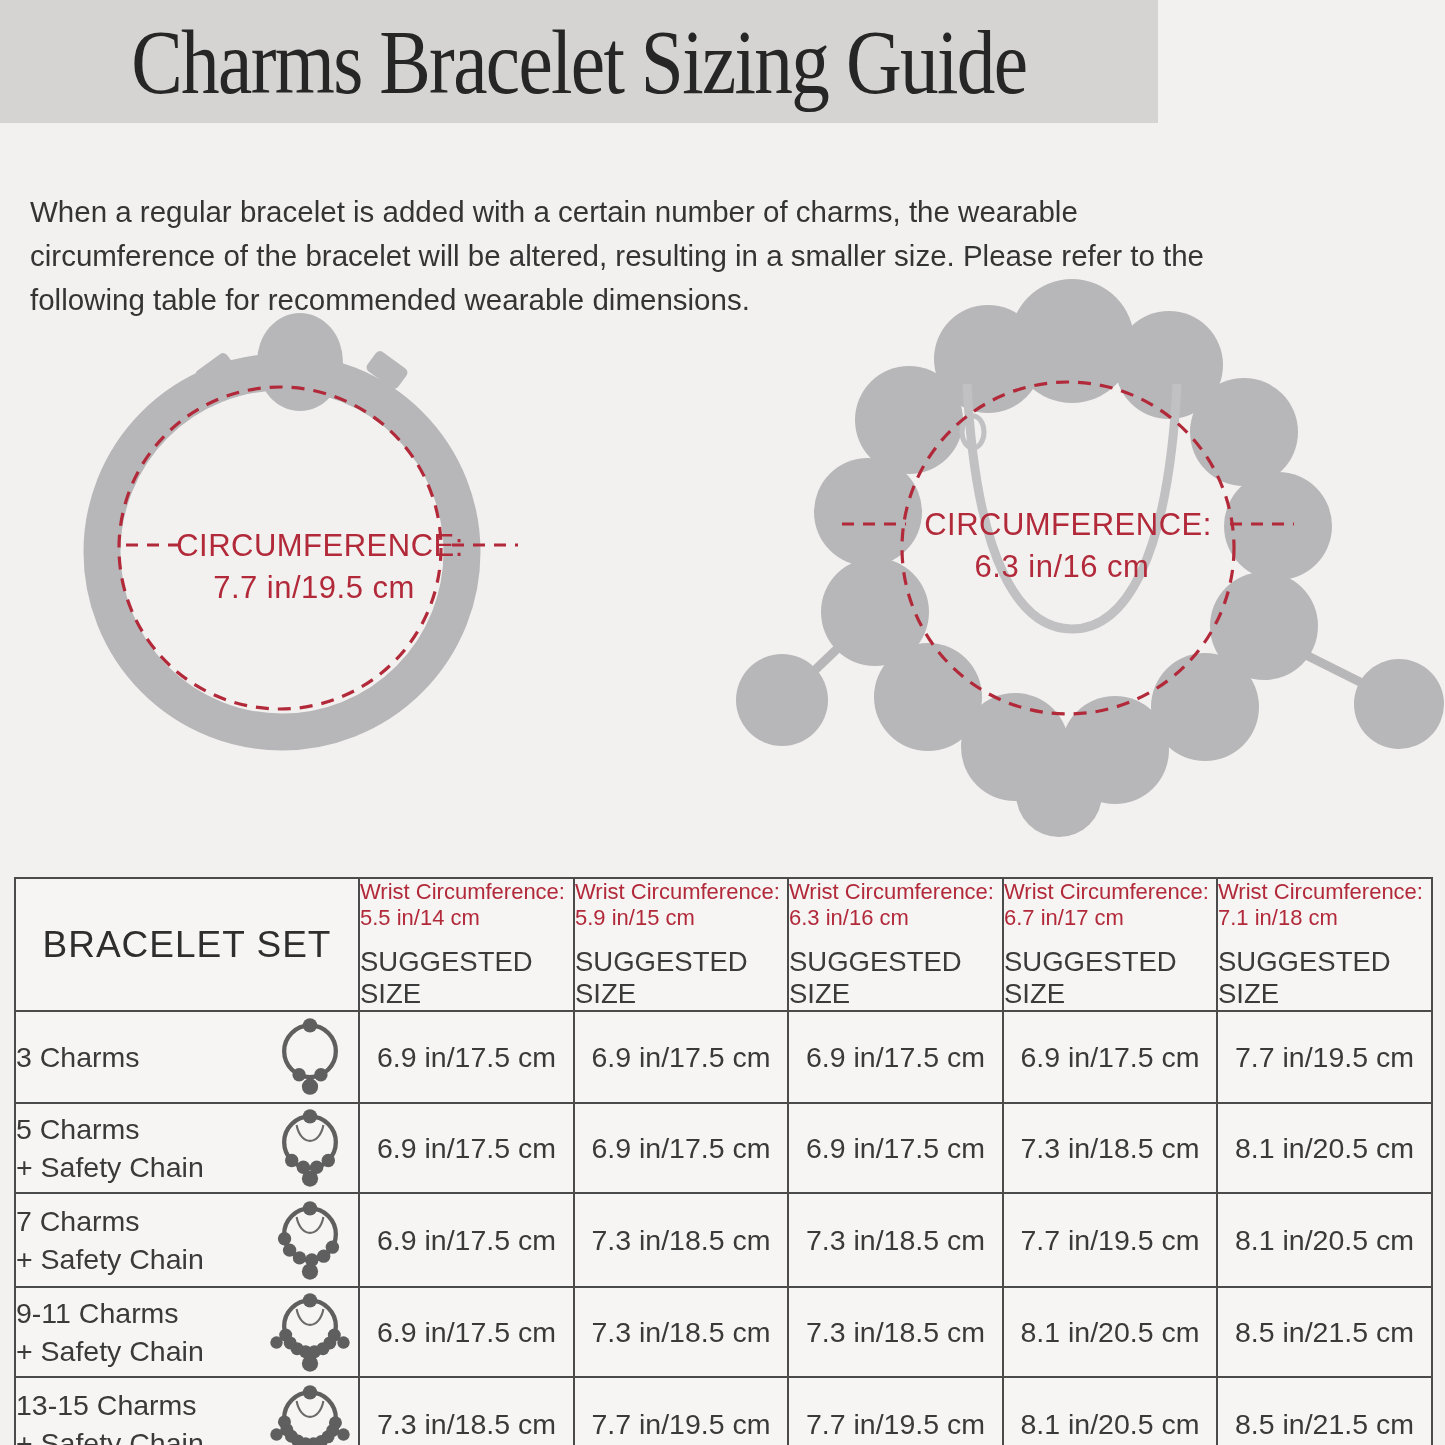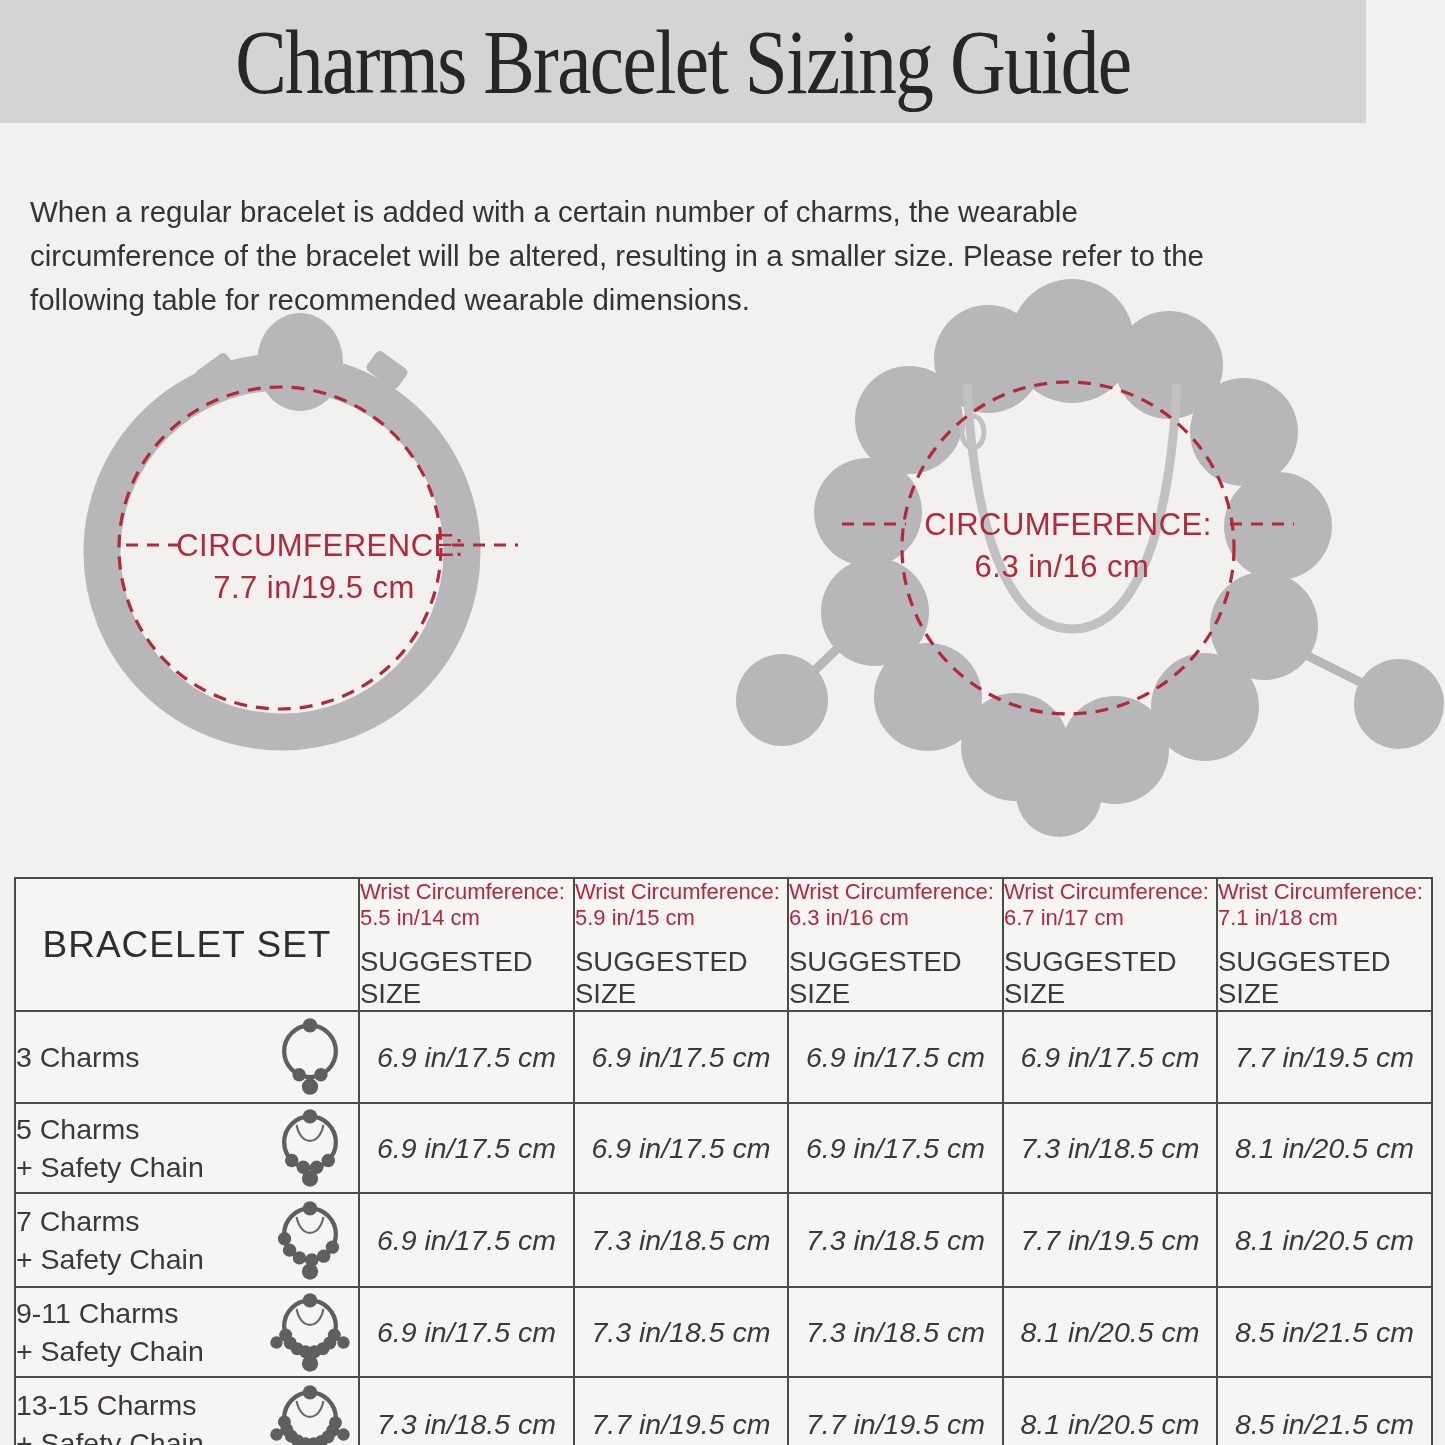--- a/index.html
+++ b/index.html
@@ -1,20 +1,20 @@
 <!DOCTYPE html>
 <html><head>
 <meta charset="utf-8">
 <style>
   html,body{margin:0;padding:0;}
   body{width:1445px;height:1445px;font-family:"Liberation Sans",sans-serif;}
   .page{position:relative;width:1445px;height:1445px;background:#f2f1ef;overflow:hidden;}
 
   
-  .band{position:absolute;left:0;top:0;width:1366px;height:123px;background:#d5d4d3;
+  .band{position:absolute;left:0;top:0;width:1158px;height:123px;background:#d5d4d3;
         display:flex;align-items:center;justify-content:center;}
   .band h1{margin:0;font-family:"Liberation Serif",serif;font-weight:normal;
            font-size:92px;color:#262626;letter-spacing:-2px;transform:scaleX(.84);
            transform-origin:center;white-space:nowrap;}
 
   
   .intro{position:absolute;left:30px;top:146px;width:1400px;color:#343434;
          font-size:29.5px;line-height:44px;margin-top:44px;}
   .intro div{white-space:nowrap;}
 
@@ -24,21 +24,21 @@
   .measure-text{font-family:"Liberation Sans",sans-serif;font-size:31px;letter-spacing:.5px;}
 
   
   table.sizing{position:absolute;left:14px;top:877px;width:1417px;border-collapse:collapse;
                table-layout:fixed;background:#f6f5f3;}
   table.sizing td,table.sizing th{border:2px solid #4b4b4b;padding:0;vertical-align:middle;}
   th.set-head{font-size:37px;font-weight:normal;color:#2e2e2e;letter-spacing:1px;text-align:center;margin-top:24px;}
   th.col-head{text-align:left;padding:6px 4px 6px 9px;font-weight:normal;}
   .wrist-line{color:#b2293a;font-size:22px;line-height:26px;}
   .sugg-line{color:#3b3b3b;font-size:27.5px;line-height:32px;margin-top:15px;}
-  td.size-cell{text-align:center;font-size:28.5px;color:#3a3a3a;font-style:italic;}
+  td.size-cell{text-align:center;font-size:28.5px;color:#3a3a3a;}
   td.set-cell{padding:0 26px 0 36px;}
   .set-cell-inner{display:flex;align-items:center;justify-content:space-between;}
   .set-label{font-size:28.5px;color:#3a3a3a;line-height:38px;text-align:left;}
   .set-icon{flex:0 0 auto;}
 </style>
 </head>
 <body>
 
 <div class="page">
 

